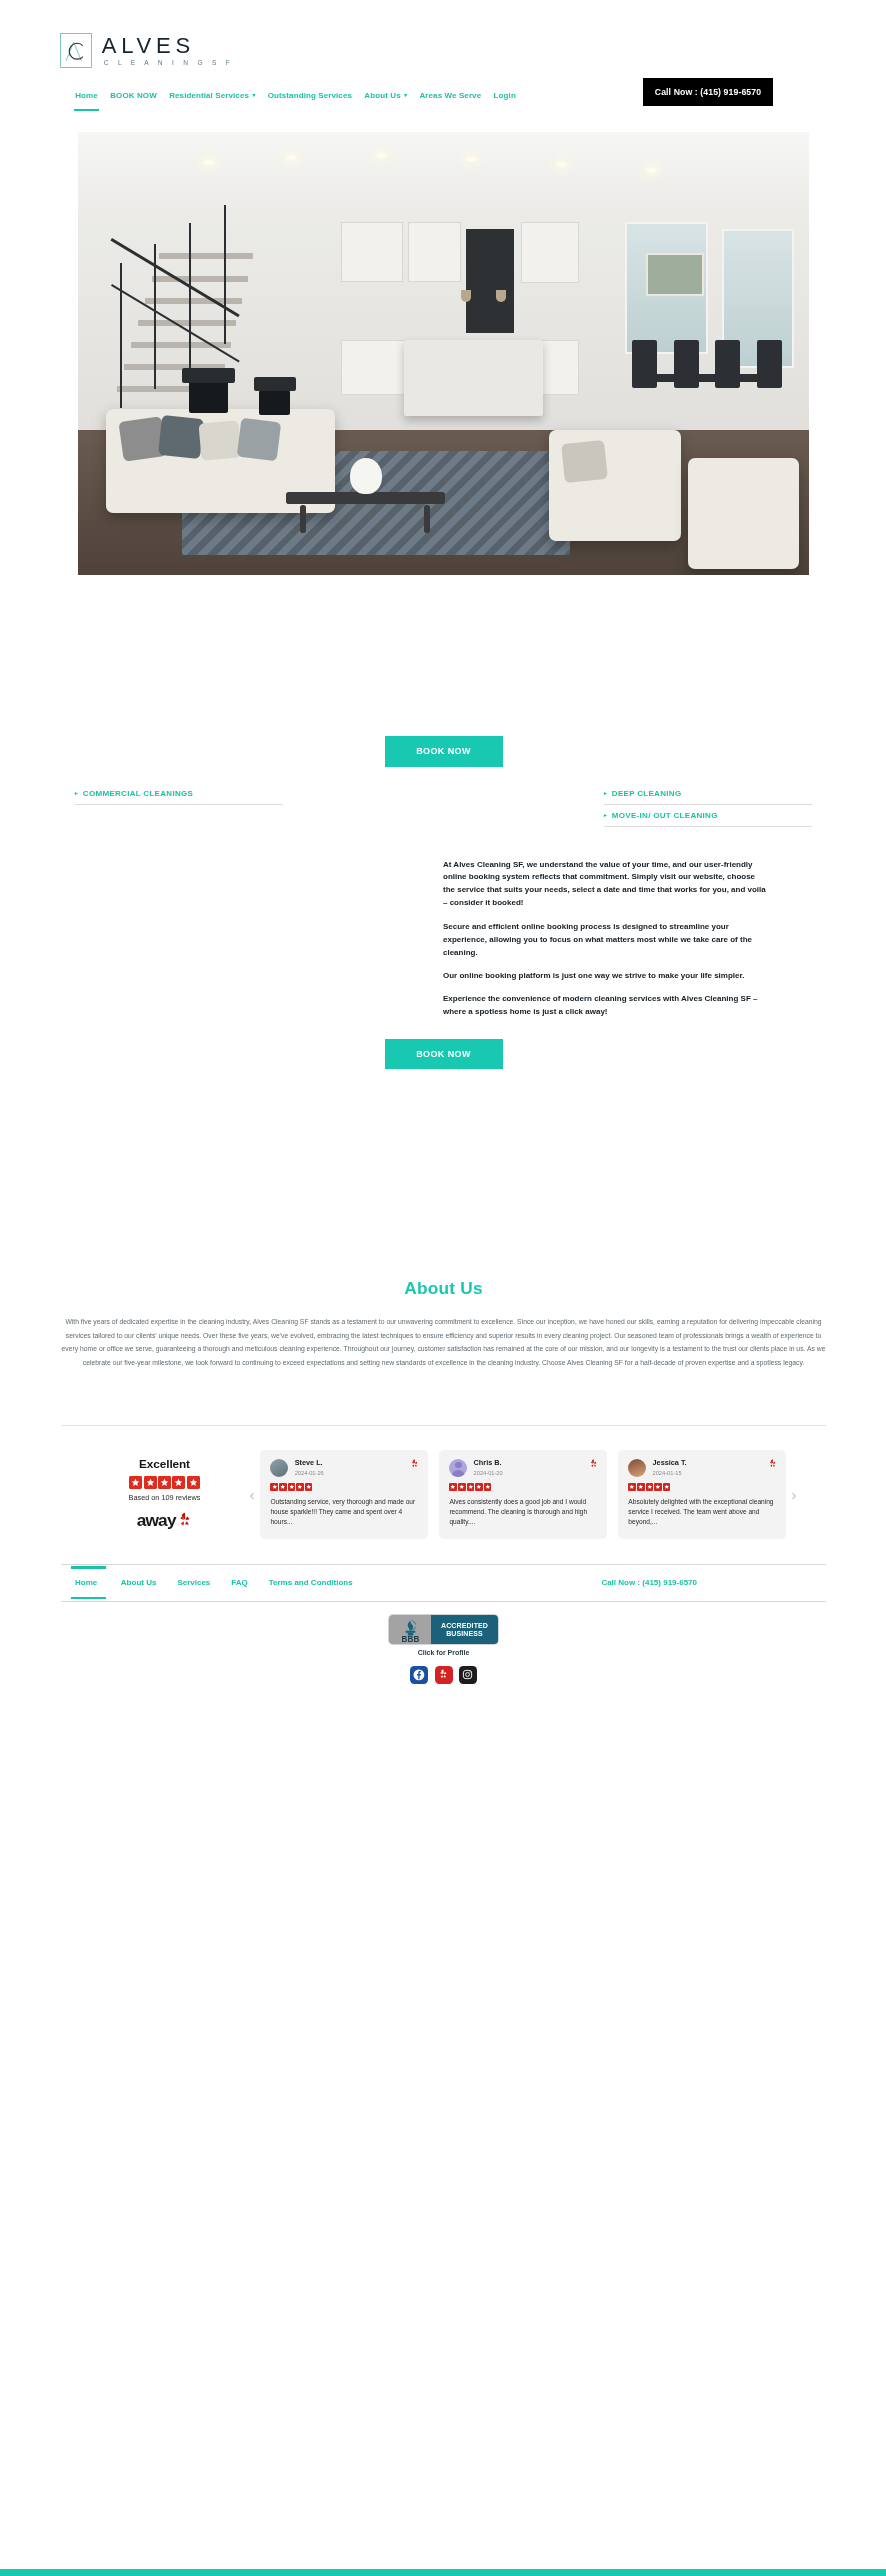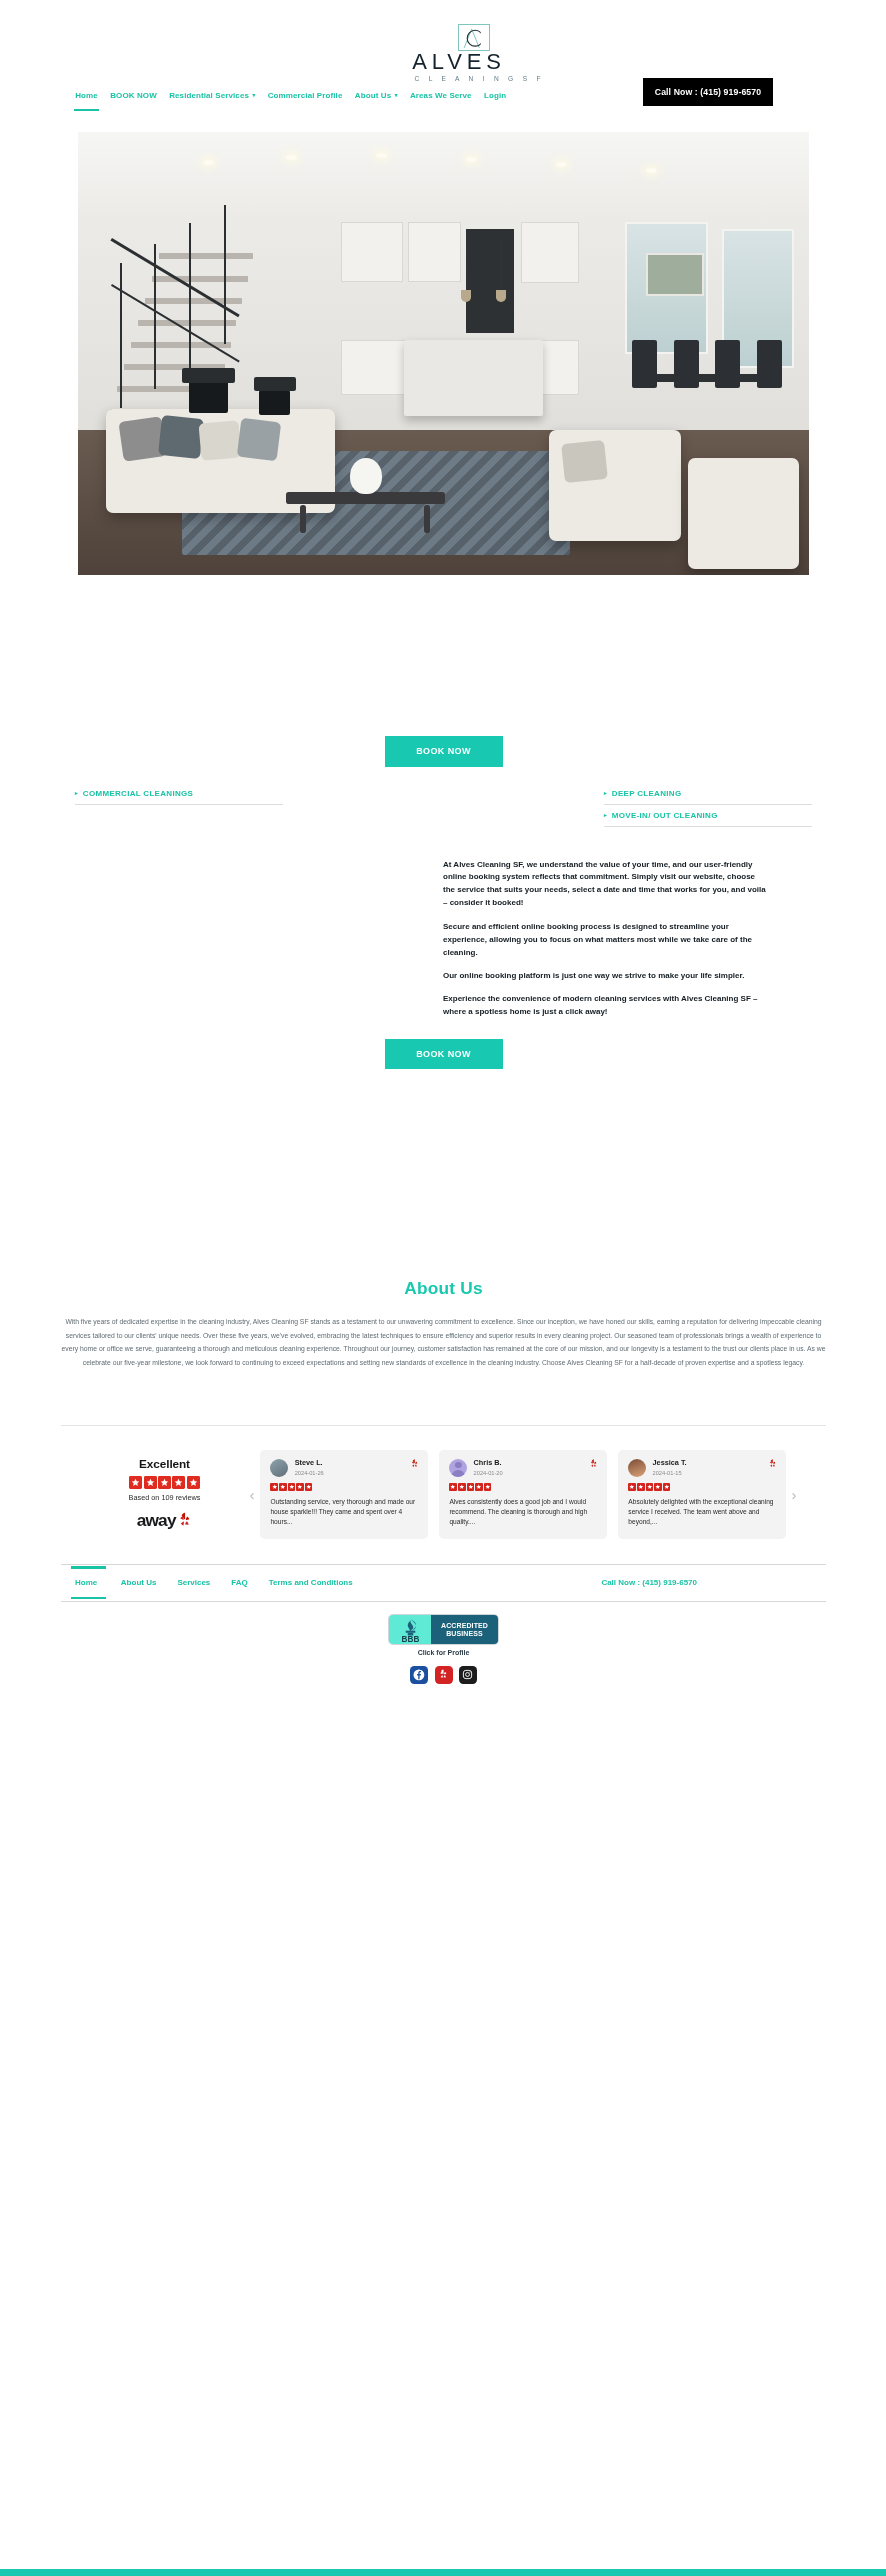--- a/index.html
+++ b/index.html
@@ -11,21 +11,21 @@
     color:#1b2a33;
     width:887px;
     height:2576px;
     overflow:hidden;
     position:relative;
   }
   .page{width:887px;height:2576px;position:relative;background:#fff;}
 
   
   .header{padding-top:23.6px;background:#fff;}
-  .logo-wrap{display:flex;align-items:center;padding-left:60px;height:54px;flex-direction:column;}
+  .logo-wrap{display:flex;align-items:center;padding-left:60px;height:54px;}
   .logo-mark{
     width:32px;height:35px;border:1px solid #7fc6bd;
     display:flex;align-items:center;justify-content:center;position:relative;
     background:#fff;
   }
   .logo-mark svg{display:block}
   .logo-text{margin-left:9.7px;line-height:1;}
   .logo-name{
     font-size:22px;letter-spacing:4.8px;color:#14232e;font-weight:400;
     font-family:"Liberation Sans",sans-serif;
@@ -173,21 +173,21 @@
   .fnav-item.active::after{
     content:"";position:absolute;left:-4.2px;right:15.2px;bottom:-11.8px;height:2.1px;background:#19c3a5;
   }
   .fnav-phone{margin-left:auto;color:#19c3a5;font-size:8px;font-weight:700;white-space:nowrap;}
   .footer-line{height:0.7px;background:#d8d8d8;width:765px;margin:0 auto;}
 
   .bbb-wrap{display:flex;flex-direction:column;align-items:center;margin-top:12.5px;}
   .bbb-badge{
     display:flex;width:111px;height:30.5px;border:0.7px solid #cfd6da;border-radius:4.8px;overflow:hidden;background:#fff;
   }
-  .bbb-left{width:42px;display:flex;align-items:center;justify-content:center;background:#5eead4;}
+  .bbb-left{width:42px;display:flex;align-items:center;justify-content:center;background:#a3a3a3;}
   .bbb-right{
     flex:1;background:#1b6179;color:#fff;display:flex;flex-direction:column;
     align-items:center;justify-content:center;line-height:1.12;
   }
   .bbb-r1{font-size:7px;font-weight:700;letter-spacing:0.1px;}
   .bbb-r2{font-size:7px;font-weight:700;letter-spacing:0.1px;}
   .bbb-click{font-size:7px;font-weight:700;color:#2c3d47;margin-top:4.2px;}
   .socials{display:flex;gap:6.2px;justify-content:center;margin-top:9.7px;}
   .soc{width:18px;height:18px;border-radius:4.2px;display:flex;align-items:center;justify-content:center;cursor:pointer;}
   .soc.fb{background:#1b4fa0;}
@@ -222,21 +222,21 @@
           <span>Home</span>
         </li>
         <li class="nav-item">
           <span>BOOK NOW</span>
         </li>
         <li class="nav-item">
           <span>Residential Services</span>
           <span class="caret">▾</span>
         </li>
         <li class="nav-item">
-          <span>Commercial Profile</span>
+          <span>Outstanding Services</span>
         </li>
         <li class="nav-item">
           <span>About Us</span>
           <span class="caret">▾</span>
         </li>
         <li class="nav-item">
           <span>Areas We Serve</span>
         </li>
         <li class="nav-item">
           <span>Login</span>

